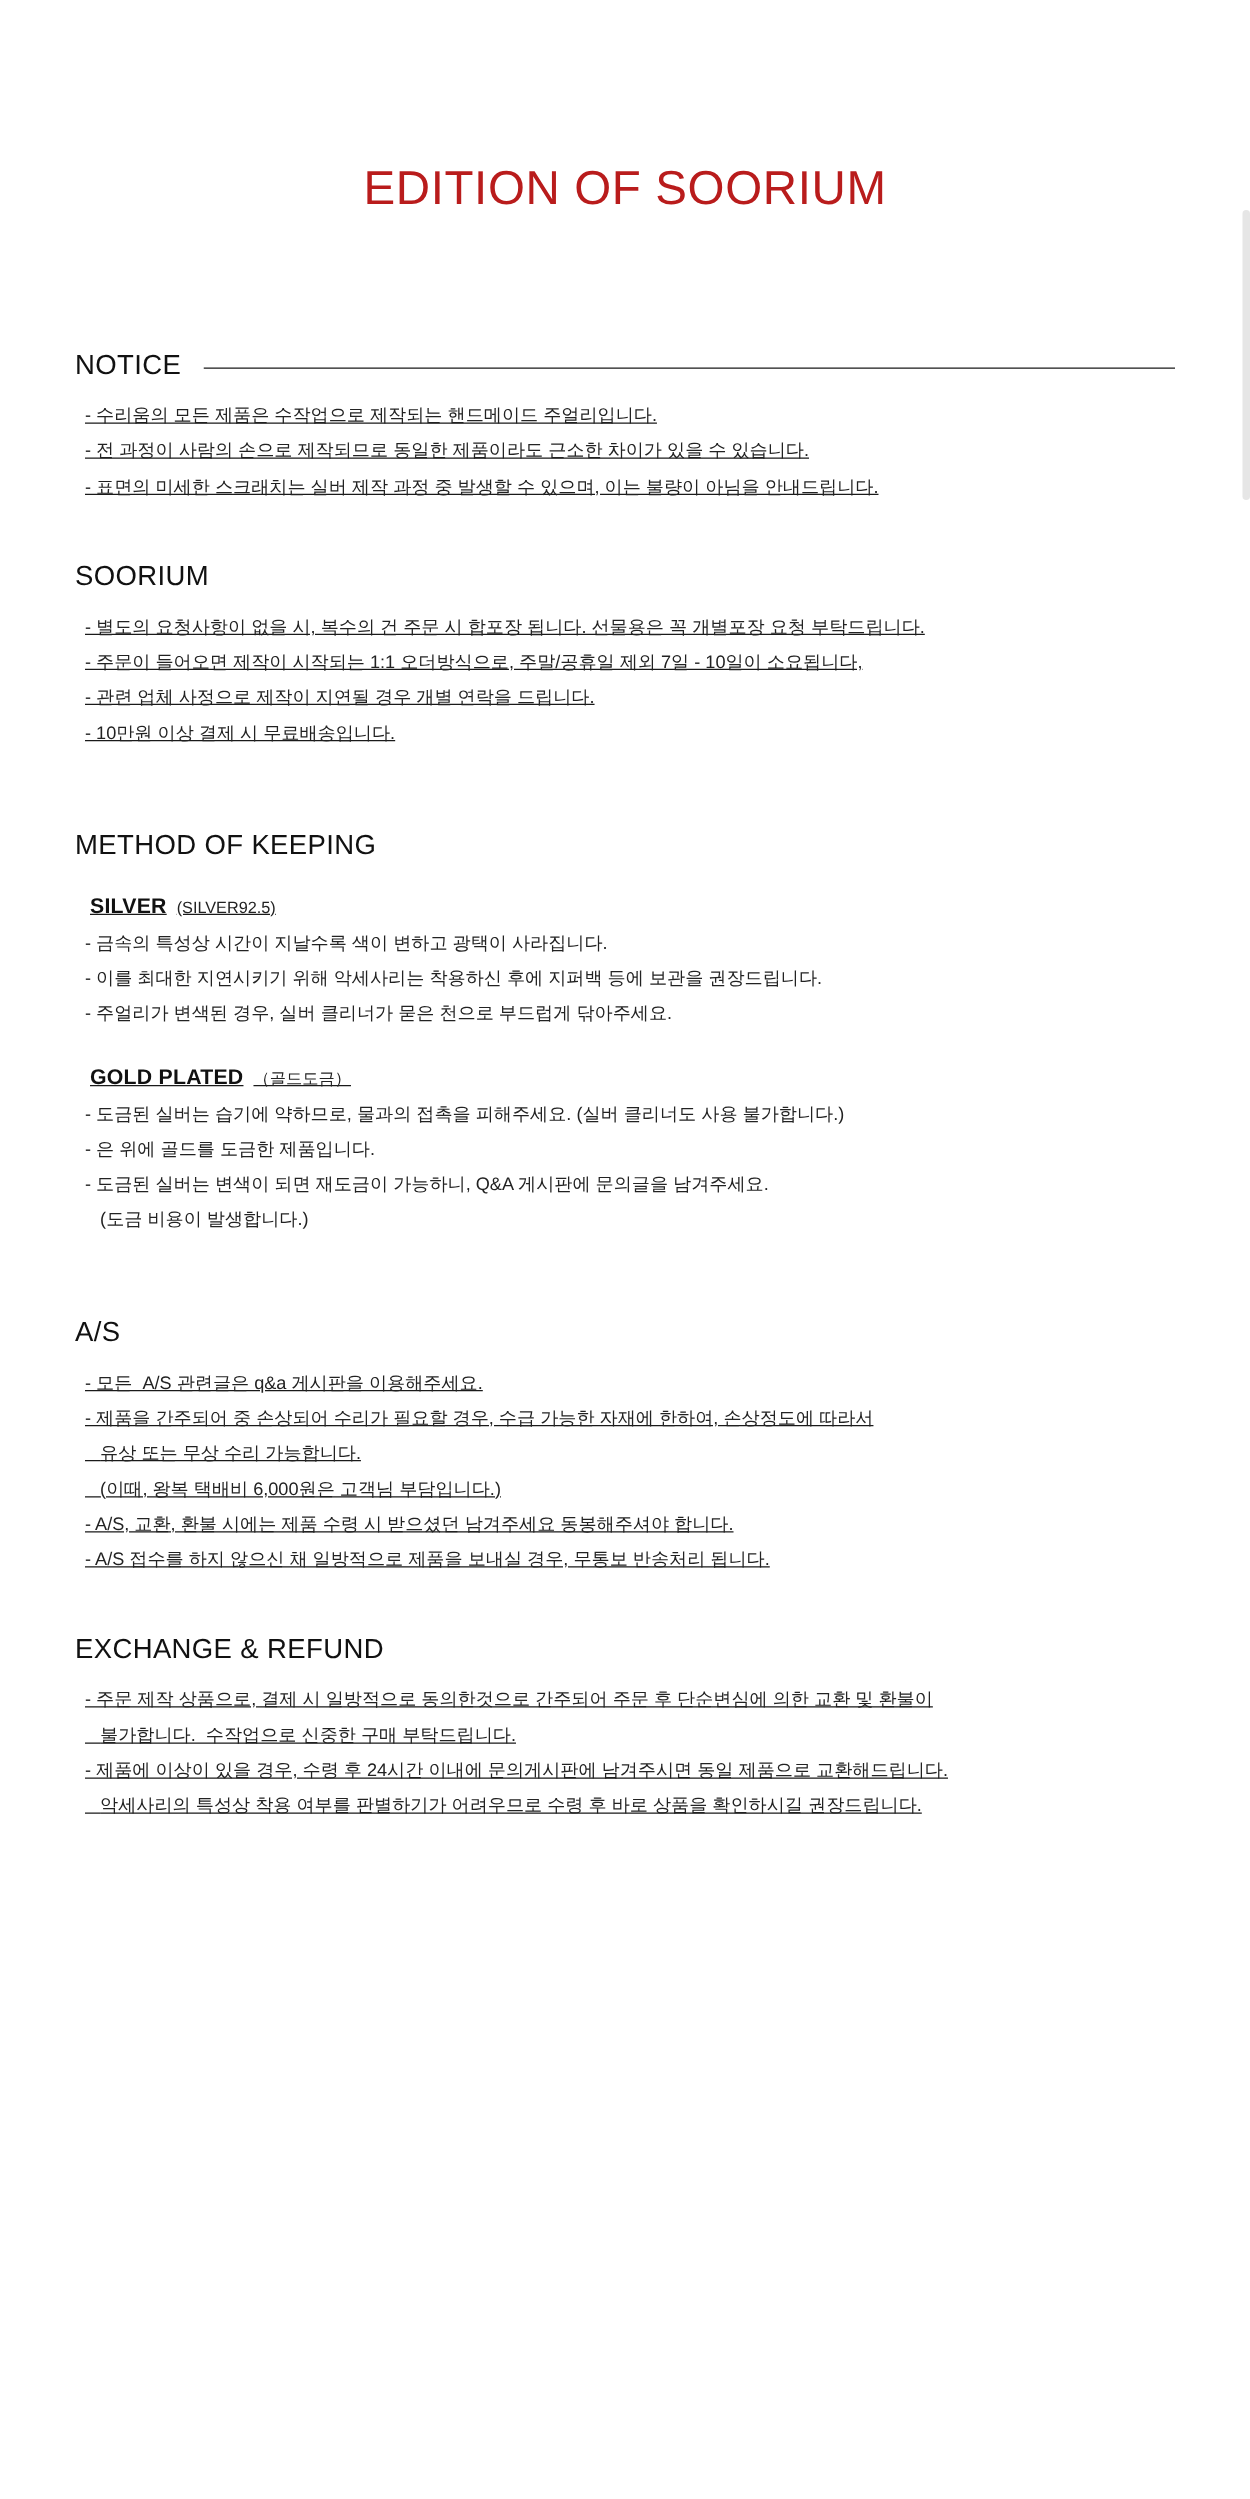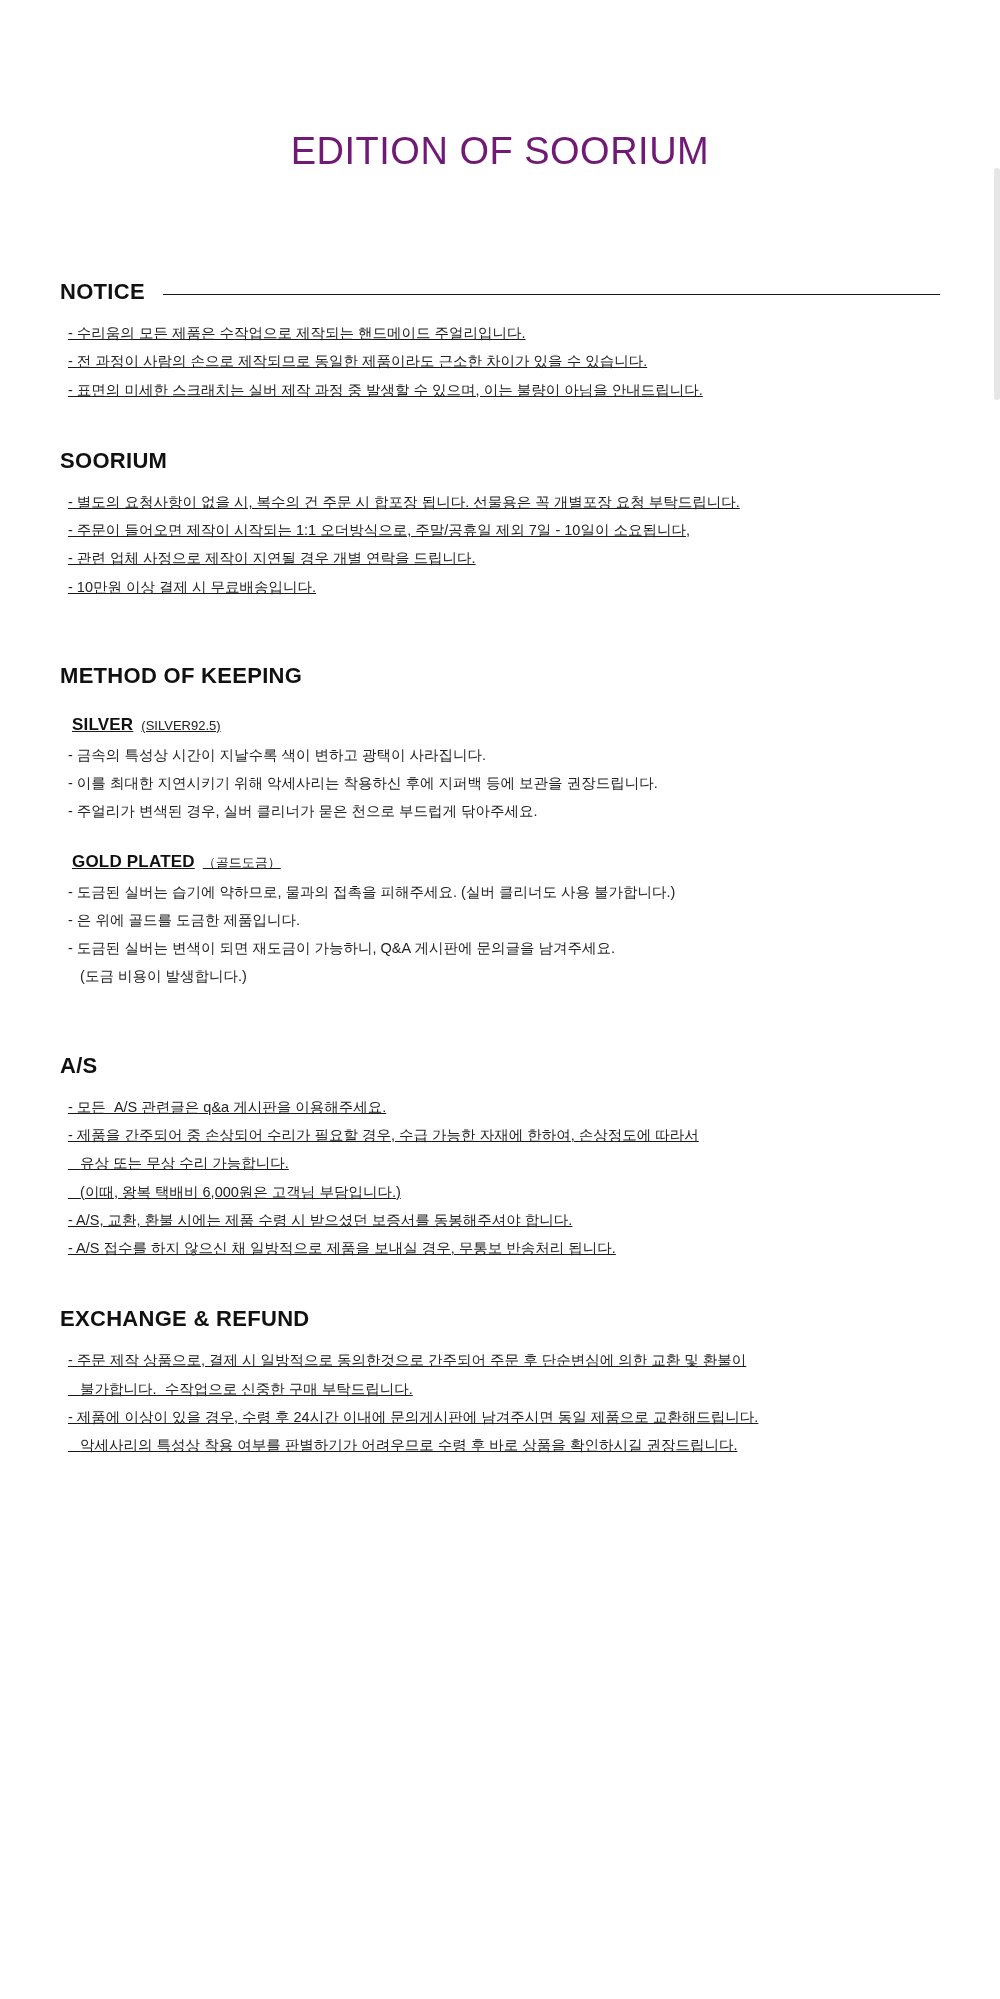--- a/index.html
+++ b/index.html
@@ -19,38 +19,38 @@
     min-height: 1999px;
     position: relative;
     box-sizing: border-box;
   }
   .brand-title {
     text-align: center;
     font-size: 38px;
     font-weight: 500;
     letter-spacing: 0.5px;
     padding-top: 130px;
-    color: #701a75;
+    color: #b91c1c;
   }
   .content {
     padding: 0 60px;
     box-sizing: border-box;
   }
   .section {
     margin-top: 0;
   }
   .section-head {
     display: flex;
     align-items: center;
     gap: 18px;
     margin-bottom: 14px;
   }
   .section-title {
     font-size: 22px;
-    font-weight: bold;
+    font-weight: normal;
     letter-spacing: 0.3px;
     color: #111;
     white-space: nowrap;
   }
   .rule {
     flex: 1;
     height: 1px;
     background: #1a1a1a;
     margin-top: 4px;
   }
@@ -177,21 +177,21 @@
 
     <div class="section">
       <div class="section-head">
         <div class="section-title">A/S</div>
       </div>
       <div class="lines">
         <div class="line">- 모든  A/S 관련글은 q&amp;a 게시판을 이용해주세요.</div>
         <div class="line">- 제품을 간주되어 중 손상되어 수리가 필요할 경우, 수급 가능한 자재에 한하여, 손상정도에 따라서</div>
         <div class="line">   유상 또는 무상 수리 가능합니다.</div>
         <div class="line">   (이때, 왕복 택배비 6,000원은 고객님 부담입니다.)</div>
-        <div class="line">- A/S, 교환, 환불 시에는 제품 수령 시 받으셨던 보증서를 동봉해주셔야 합니다.</div>
+        <div class="line">- A/S, 교환, 환불 시에는 제품 수령 시 받으셨던 남겨주세요 동봉해주셔야 합니다.</div>
         <div class="line">- A/S 접수를 하지 않으신 채 일방적으로 제품을 보내실 경우, 무통보 반송처리 됩니다.</div>
       </div>
     </div>
 
     <div class="gap-md"></div>
 
     <div class="section">
       <div class="section-head">
         <div class="section-title">EXCHANGE &amp; REFUND</div>
       </div>

